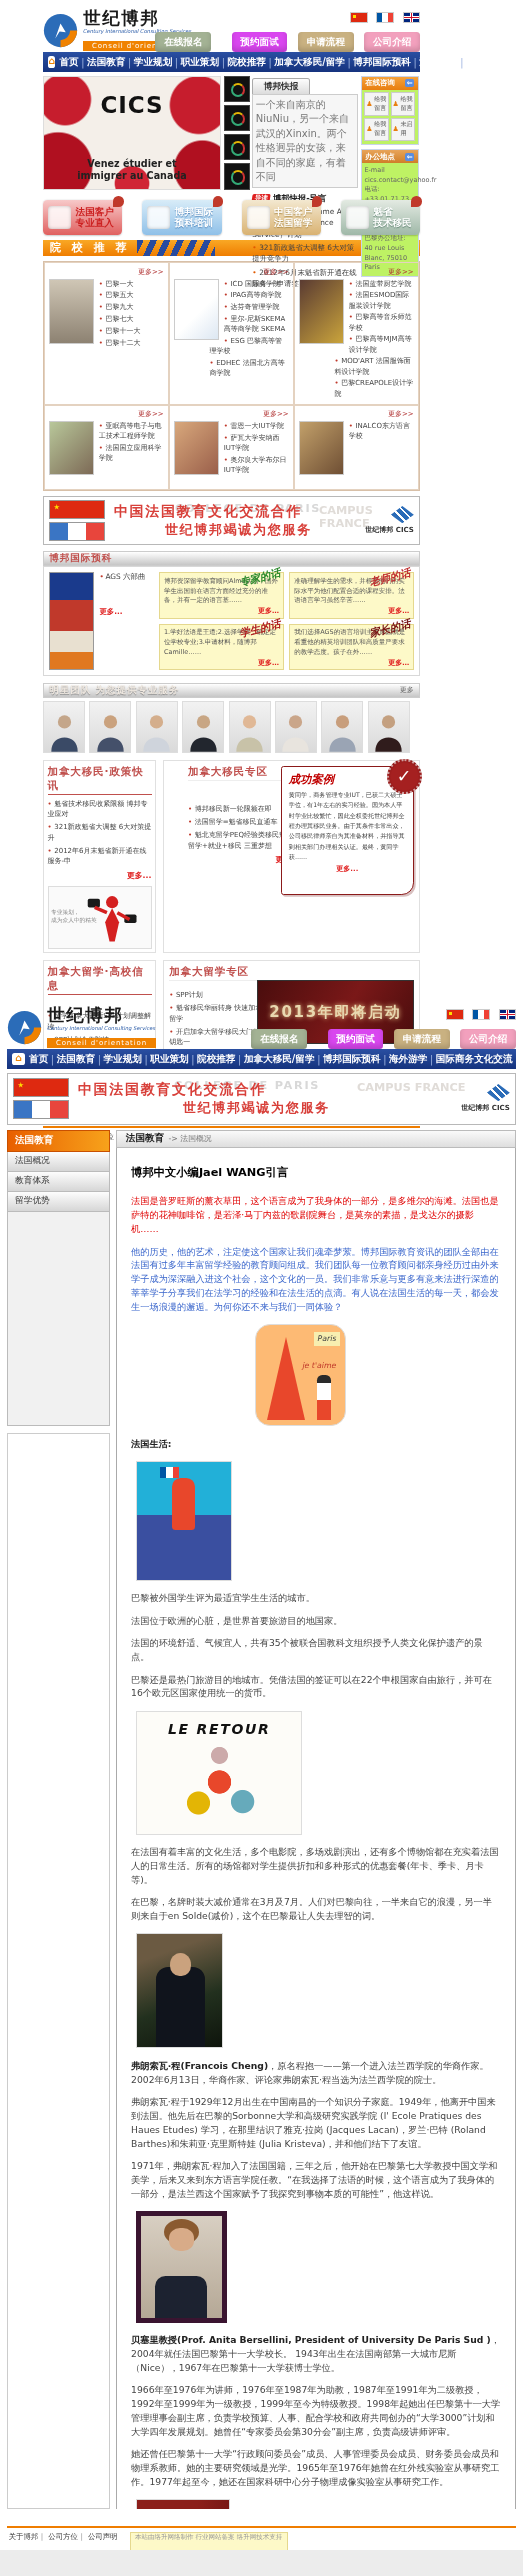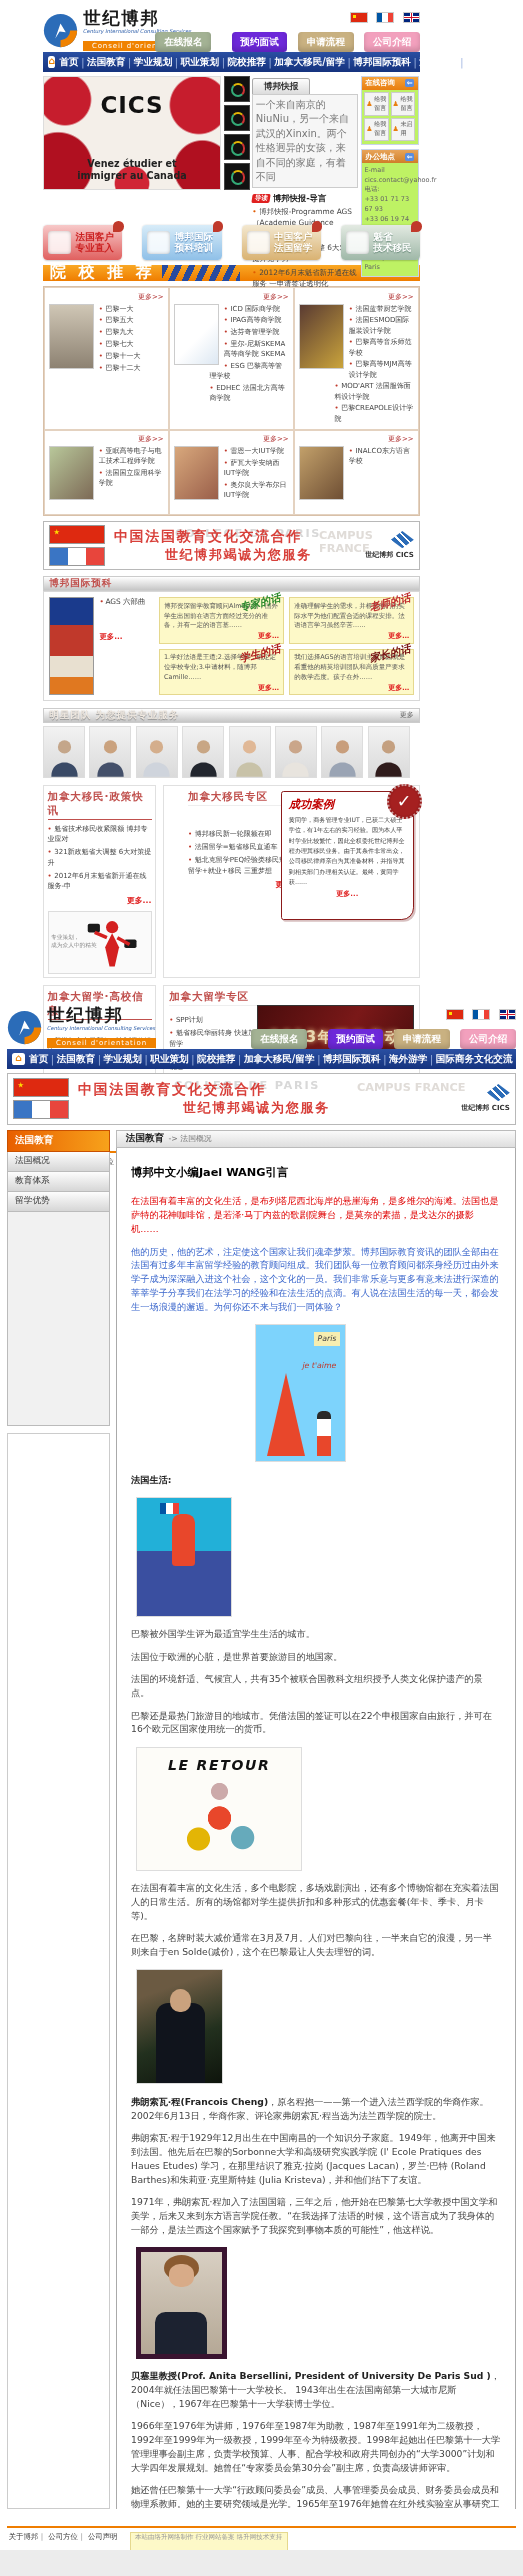--- a/index.html
+++ b/index.html
@@ -18,21 +18,21 @@
   .flag { width: 17.4px; height: 11.3px; display: inline-block; margin-left: 4.4px; border: 0.9px solid #ccc; vertical-align: middle; position: relative; }
   .flag-cn { background: #de2910; }
   .flag-cn::after { content: ""; position: absolute; left: 1.7px; top: 1.7px; width: 3.5px; height: 3.5px; background: #ffde00; }
   .flag-fr { background: linear-gradient(90deg,#0055a4 33%,#fff 33% 66%,#ef4135 66%); }
   .flag-uk { background-color: #00247d;
     background-image: linear-gradient(0deg, transparent 44%, #cf142b 44% 56%, transparent 56%),
                       linear-gradient(90deg, transparent 46%, #cf142b 46% 54%, transparent 54%),
                       linear-gradient(0deg, transparent 34%, #fff 34% 66%, transparent 66%),
                       linear-gradient(90deg, transparent 40%, #fff 40% 60%, transparent 60%); }
   .topbtns .btn { display: inline-block; margin-left: 6.1px; padding: 3.5px 8.7px; border-radius: 3.5px; color: #fff; font-size: 9.6px; font-weight: bold; box-shadow: inset 0 -3.5px 5.2px rgba(0,0,0,.15); cursor: pointer; }
-  .btn.b1 { background: #a3b294; } .btn.b2 { background: #6d28d9; margin-left: 16px; } .btn.b3 { background: #c9b181; } .btn.b4 { background: #f2a0bd; }
+  .btn.b1 { background: #a3b294; } .btn.b2 { background: #d946ef; margin-left: 16px; } .btn.b3 { background: #c9b181; } .btn.b4 { background: #f2a0bd; }
 
   .nav { background: linear-gradient(#2a4fa2,#15337e); color: #fff; font-size: 9.6px; font-weight: bold; padding: 3.5px 3.5px 3.5px 5.2px; display: flex; align-items: center; white-space: nowrap; }
   .home-ico { background: #fff; color: #f08200; border-radius: 2.6px; width: 13px; height: 11.3px; font-size: 9.6px; line-height: 10.5px; text-align: center; display: inline-block; margin-right: 4.4px; }
   .nav .sep { color: #9fb4e0; margin: 0 2.6px; font-weight: normal; }
   .nav a { color: #fff; text-decoration: none; cursor: pointer; }
 
   
   .p1 { position: absolute; left: 43px; top: 7px; width: 377px; }
 
   .hero-row { display: flex; gap: 2.6px; margin-top: 3.5px; height: 114px; }
@@ -62,31 +62,31 @@
   .side-box { border: 0.9px solid #c9d4ea; background: #bef264; }
   .side-head { color: #fff; font-size: 7.4px; font-weight: bold; padding: 1.7px 3.5px; display: flex; justify-content: space-between; align-items: center; }
   .side-head.orange { background: linear-gradient(#f5a23c,#e87e10); }
   .side-head.tan { background: linear-gradient(#e8a45a,#d07f28); }
   .side-arrow { color: #fff; background: #5a8de0; border-radius: 1.7px; font-size: 7px; padding: 0 1.7px; cursor: pointer; }
   .consult-grid { display: grid; grid-template-columns: 1fr 1fr; gap: 1.7px; padding: 2.6px; }
   .consult-btn { border: 0.9px solid #ccc; background: #f4f4f4; font-size: 6.1px; color: #555; padding: 1.7px 0.9px; display: flex; align-items: center; gap: 1.7px; cursor: pointer; }
   .person-ico { color: #e87e10; font-size: 7px; }
   .office-body { padding: 2.6px; color: #666; line-height: 1.5; font-size: 6.5px; }
 
-  .promo-row { display: flex; gap: 20px; margin-top: 35px; }
+  .promo-row { display: flex; gap: 20px; margin-top: 10px; }
   .promo { flex: 1; height: 35px; border-radius: 4.4px; display: flex; align-items: center; gap: 4.4px; padding: 3.5px 5.2px; color: #fff; font-weight: bold; font-size: 9.6px; line-height: 1.2; position: relative; cursor: pointer; box-shadow: 0 0.9px 1.7px rgba(0,0,0,.2); }
   .promo::after { content: ""; position: absolute; right: -1.7px; top: -3.5px; width: 10.5px; height: 10.5px; background: #c0392b; border-radius: 50% 50% 50% 0; }
   .promo-ico { width: 23px; height: 23px; background: rgba(255,255,255,.85); border-radius: 3.5px; flex: 0 0 auto; box-shadow: inset 0 0 3.5px rgba(0,0,0,.25); }
   .pm0 { background: linear-gradient(#f7c9c9,#e0605f); color: #c22; }
   .pm1 { background: linear-gradient(#d8ecf8,#8fc0e8); color: #fff; text-shadow: 0 0.9px 0.9px #5588bb; }
   .pm2 { background: linear-gradient(#f3e8d0,#d9b272); color: #fff; text-shadow: 0 0.9px 0.9px #aa8844; }
   .pm3 { background: linear-gradient(#e3eae2,#9fb8a8); color: #fff; text-shadow: 0 0.9px 0.9px #668877; }
 
   .schools-bar { margin-top: 5.2px; height: 16.6px; background: linear-gradient(#f9a825,#ef7d00); display: flex; align-items: center; padding-left: 7px; }
-  .schools-title { color: #fff; font-weight: bold; font-size: 16px; letter-spacing: 3.5px; }
+  .schools-title { color: #fff; font-weight: bold; font-size: 11px; letter-spacing: 3.5px; }
   .slashes { width: 78px; height: 16.6px; margin-left: 7px; background: repeating-linear-gradient(115deg,#274a9e 0 6.1px,transparent 6.1px 12.2px); }
 
   .schools-grid { margin-top: 5.2px; border: 0.9px solid #d8c0a8; display: grid; grid-template-columns: 1fr 1fr 1fr; }
   .cell { border: 0.9px solid #e4d2c0; padding: 3.5px 4.4px; position: relative; min-height: 85px; }
   .cell .more { text-align: right; color: #b03030; font-size: 7px; cursor: pointer; }
   .simg { float: left; width: 45px; height: 65px; margin: 1.7px 4.4px 1.7px 0; border: 0.9px solid #ccc; }
   .simg0 { background: linear-gradient(#cfc6b5,#8d8272); }
   .simg1 { background: linear-gradient(135deg,#fff 55%,#dce7f2); height: 61px; }
   .simg2 { background: linear-gradient(135deg,#5a3b32,#caa43c); }
   .simg3 { background: linear-gradient(135deg,#b8c79a,#7d6a56); height: 54px; }
@@ -180,21 +180,21 @@
   .crumb { height: 18.3px; background: linear-gradient(#fafafa,#dedede); border: 0.9px solid #bbb; display: flex; align-items: center; padding: 0 8.7px; gap: 4.4px; }
   .crumb .sec { font-weight: bold; font-size: 9.6px; color: #222; cursor: pointer; }
   .crumb .rest { font-size: 7.8px; color: #777; cursor: pointer; }
   .article { border: 0.9px solid #aaa; border-top: none; background: #fff; padding: 12.2px 14px; font-size: 9.2px; line-height: 1.5; color: #444; }
   .article h2 { font-size: 11.3px; color: #000; margin: 5.2px 0 12.2px; }
   .article p { margin: 8.7px 0; }
   .red-p { color: #e00000; }
   .blue-p { color: #3a66cc; }
   .bold-lead { font-weight: bold; color: #222; }
   .art-img { border: 0.9px solid #ddd; margin: 10.5px 0 10.5px 5.2px; position: relative; overflow: hidden; }
-  .img-paris { width: 91px; height: 138px; margin-left: 124px; background: #7dd3fc; }
+  .img-paris { width: 91px; height: 102px; margin-left: 124px; background: #fdba74; border-radius: 15px; }
   .img-paris .tower { position: absolute; left: 10.5px; bottom: 5.2px; width: 0; height: 0; border-left: 19px solid transparent; border-right: 19px solid transparent; border-bottom: 83px solid #e8472b; }
   .img-paris .tag { position: absolute; right: 5.2px; top: 7px; background: #f7eeb0; font-size: 7.8px; font-style: italic; padding: 0.9px 3.5px; color: #444; }
   .img-paris .tag2 { position: absolute; right: 8.7px; top: 35px; color: #c0392b; font-size: 7.8px; font-style: italic; }
   .img-paris .lady { position: absolute; right: 14px; bottom: 5.2px; width: 14px; height: 45px; background: linear-gradient(#2a2a2a 18%, #fff 18% 55%, #e8472b 55%); border-radius: 5.2px 5.2px 0 0; }
   .img-life { width: 96px; height: 120px; background: #22b0d8; }
   .img-life .sea { position: absolute; bottom: 0; width: 100%; height: 55%; background: #3a4fa0; }
   .img-life .lady2 { position: absolute; left: 35px; top: 15.7px; width: 23px; height: 52px; background: #e8472b; border-radius: 8.7px 8.7px 3.5px 3.5px; }
   .img-life .fr-flag { position: absolute; left: 23px; top: 5.2px; width: 19px; height: 11.3px; background: linear-gradient(90deg,#0055a4 33%,#fff 33% 66%,#ef4135 66%); }
   .img-retour { width: 166px; height: 124px; background: #fdfcf8; text-align: center; }
   .img-retour .rt { font-size: 14px; font-weight: bold; font-style: italic; letter-spacing: 1.7px; color: #111; margin-top: 7px; }
@@ -725,21 +725,21 @@
       <div class="menu-pad"></div>
       <div class="menu-pad2"></div>
     </div>
     <div class="p2-content">
       <div class="crumb">
         <span class="sec">法国教育</span>
         <span class="rest">-&gt; 法国概况</span>
       </div>
       <div class="article">
         <h2>博邦中文小编Jael WANG引言</h2>
-        <p class="red-p">在法国有着丰富的文化生活，是布列塔尼西北海岸的悬崖海角，是多维尔的海滩。法国也是萨特的花神咖啡馆，是若泽·马丁内兹的歌剧院舞台，是莫奈的素描，是戈达尔的摄影机……</p>
+        <p class="red-p">法国是普罗旺斯的薰衣草田，这个语言成为了我身体的一部分，是多维尔的海滩。法国也是萨特的花神咖啡馆，是若泽·马丁内兹的歌剧院舞台，是莫奈的素描，是戈达尔的摄影机……</p>
         <p class="blue-p">他的历史，他的艺术，注定使这个国家让我们魂牵梦萦。博邦国际教育资讯的团队全部由在法国有过多年丰富留学经验的教育顾问组成。我们团队每一位教育顾问都亲身经历过由外来学子成为深深融入进这个社会，这个文化的一员。我们非常乐意与更多有意来法进行深造的莘莘学子分享我们在法学习的经验和在法生活的点滴。有人说在法国生活的每一天，都会发生一场浪漫的邂逅。为何你还不来与我们一同体验？</p>
 
         <div class="art-img img-paris">
           <span class="tag">Paris</span>
           <span class="tag2">je t'aime</span>
           <span class="tower"></span>
           <span class="lady"></span>
         </div>
 
         <p class="bold-lead">法国生活:</p>

